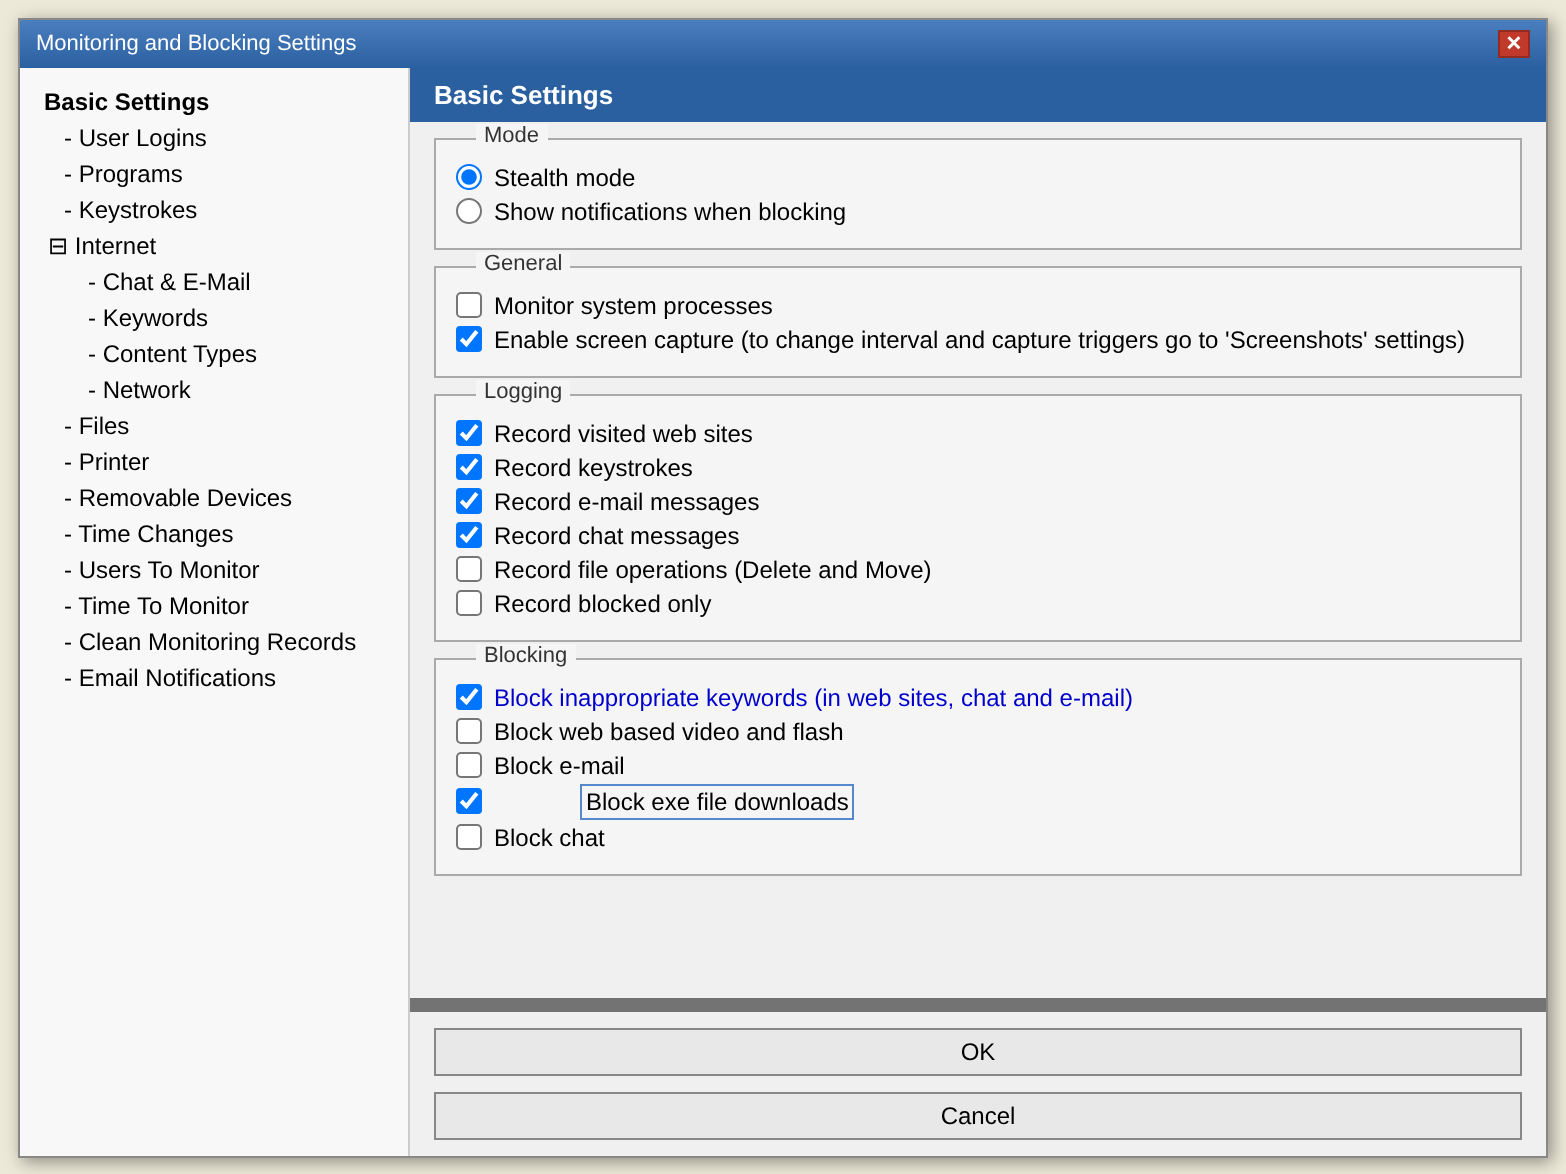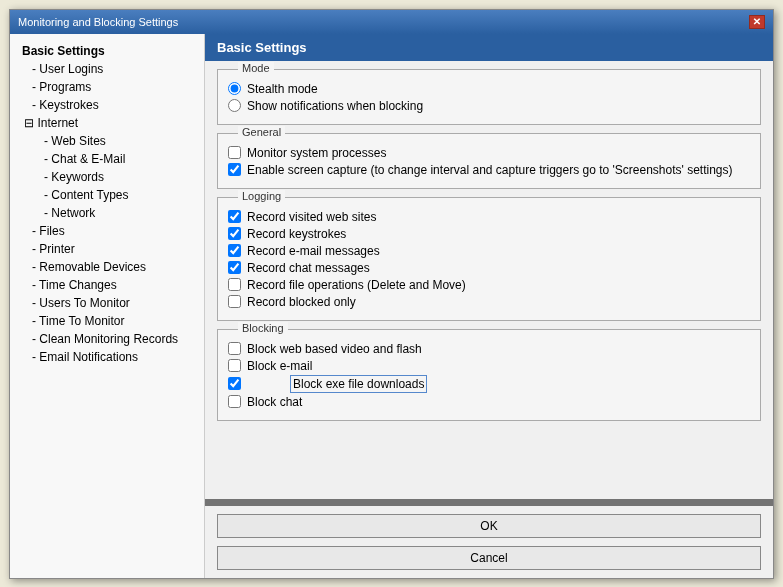--- a/index.html
+++ b/index.html
@@ -164,23 +164,20 @@
         <div class="sidebar-item" style="padding-left: 18px;">
           <span>- Programs</span>
         </div>
         <div class="sidebar-item" style="padding-left: 18px;">
           <span>- Keystrokes</span>
         </div>
         <div class="sidebar-item" style="padding-left: 10px;">
           <span>⊟ Internet</span>
         </div>
         <div class="sidebar-item" style="padding-left: 30px;">
-          <span>- Web Sites</span>
-        </div>
-        <div class="sidebar-item" style="padding-left: 30px;">
           <span>- Chat &amp; E-Mail</span>
         </div>
         <div class="sidebar-item" style="padding-left: 30px;">
           <span>- Keywords</span>
         </div>
         <div class="sidebar-item" style="padding-left: 30px;">
           <span>- Content Types</span>
         </div>
         <div class="sidebar-item" style="padding-left: 30px;">
           <span>- Network</span>
@@ -268,20 +265,24 @@
             <div class="check-row">
               <input type="checkbox" id="record-blocked" style="">
               <label for="record-blocked">Record blocked only</label>
             </div>
           </div>
         </div>
 
         <div class="section-box">
           <span class="section-label">Blocking</span>
           <div class="section-content">
+            <div class="check-row">
+              <input type="checkbox" id="block-keywords" checked="" style="">
+              <label for="block-keywords" style="color:#0000cc;">Block inappropriate keywords (in web sites, chat and e-mail)</label>
+            </div>
             <div class="check-row">
               <input type="checkbox" id="block-video" style="">
               <label for="block-video">Block web based video and flash</label>
             </div>
             <div class="check-row">
               <input type="checkbox" id="block-email-chk" style="">
               <label for="block-email-chk">Block e-mail</label>
             </div>
             <div class="check-row">
               <input type="checkbox" id="block-exe" checked="" style="">

